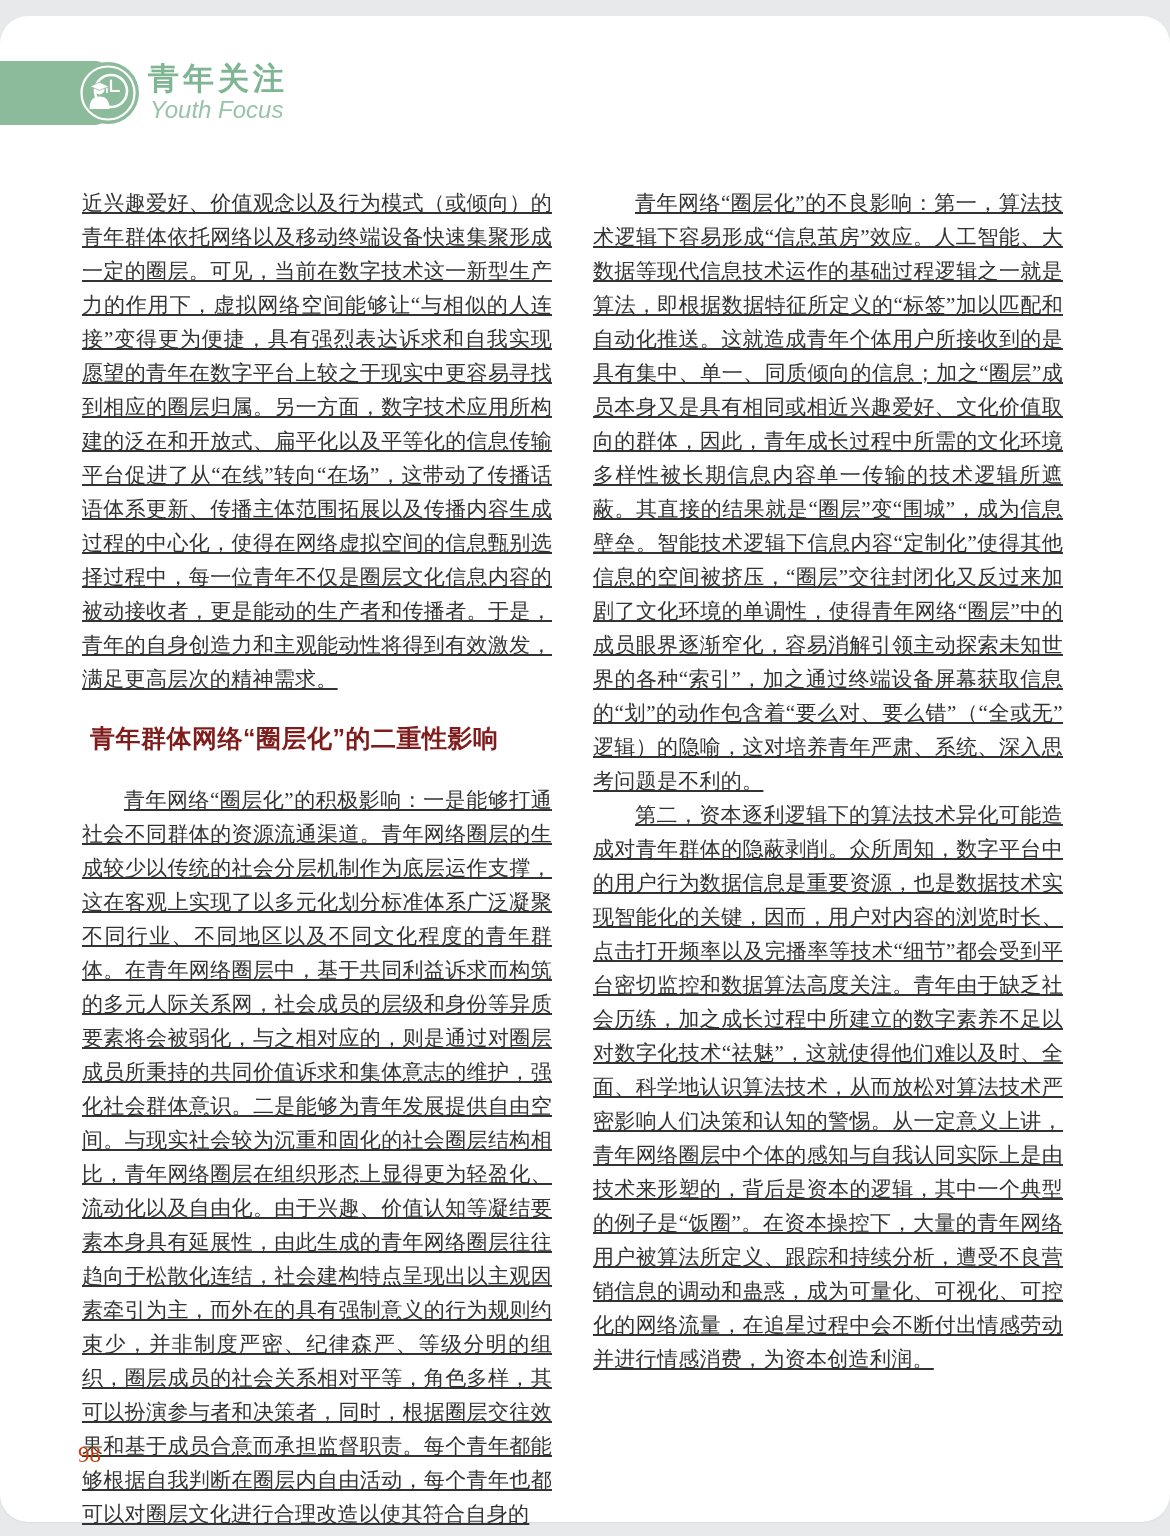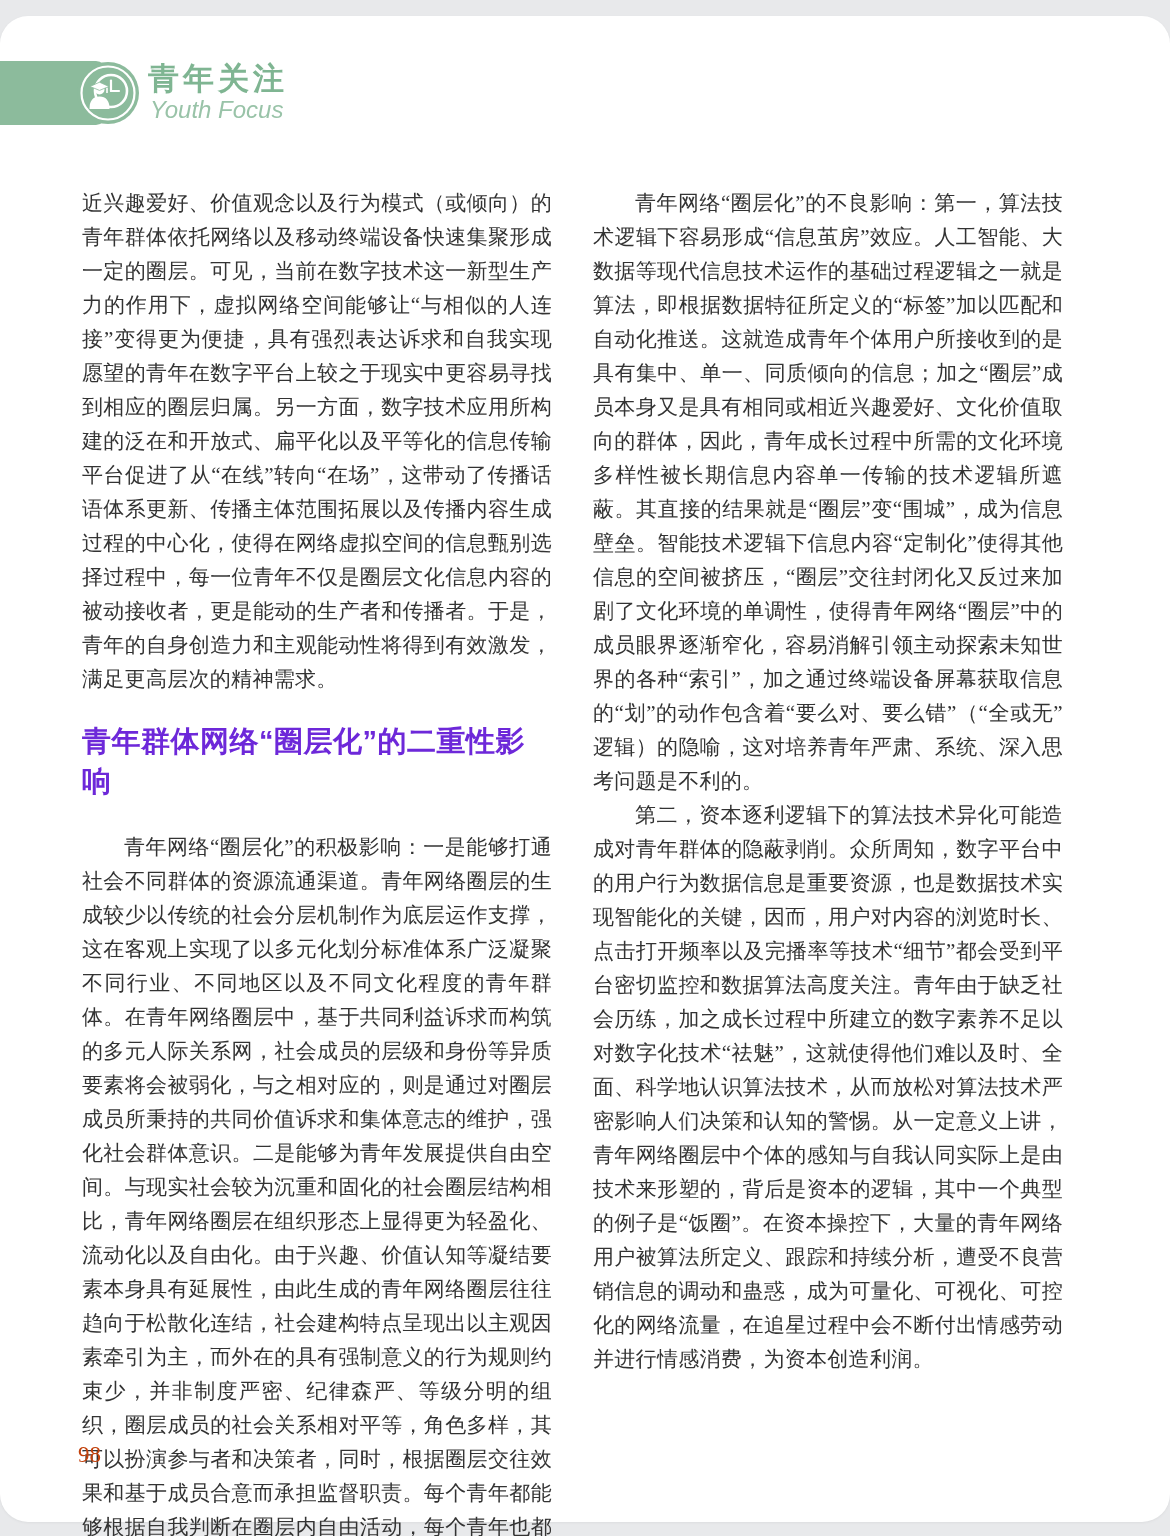--- a/index.html
+++ b/index.html
@@ -52,28 +52,29 @@
   }
   .col-left  { left: 82px; }
   .col-right { left: 593px; }
   .col p {
     margin: 0;
     font-size: 21px;
     line-height: 34px;
     text-align: justify;
     text-indent: 2em;
     letter-spacing: 0.3px;
+    text-decoration: underline;
   }
   .col p.noindent { text-indent: 0; }
   .col h2 {
-    margin: 26px 0 28px 0;
+    margin: 26px 0 28px 8px;
     font-family: "Liberation Sans", "DejaVu Sans", sans-serif;
     font-weight: 700;
-    font-size: 29px;
-    color: #6d28d9;
+    font-size: 25px;
+    color: #7f1d1d;
     letter-spacing: 0.5px;
   }
   .page-number {
     position: absolute; left: 78px; top: 1426px;
     font-size: 23px;
     color: #c2410c;
     font-family: "Liberation Serif", "DejaVu Serif", serif;
   }
 </style>
 </head>

